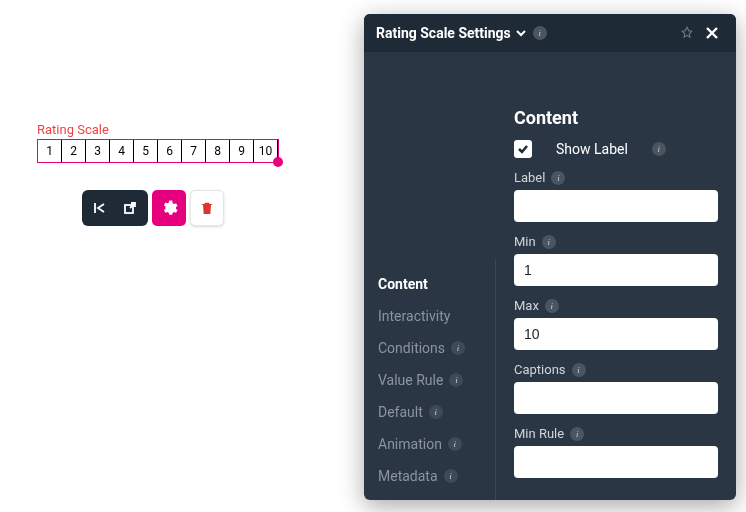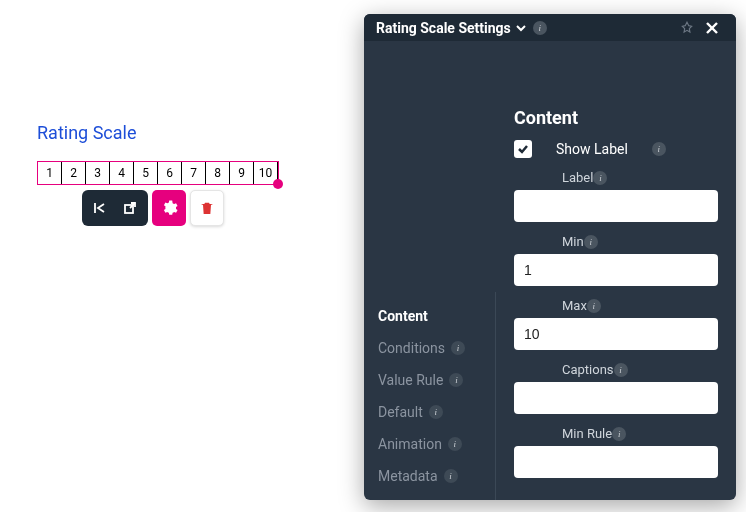--- a/index.html
+++ b/index.html
@@ -12,23 +12,23 @@
     overflow: hidden;
   }
 
   
   .rating-widget {
     position: absolute;
     left: 37px;
     top: 122px;
   }
   .rating-label {
-    color: #1d4ed8;
-    font-size: 18px;
-    margin-bottom: 18px;
+    color: #ef4444;
+    font-size: 13px;
+    margin-bottom: 2px;
   }
   .rating-boxes {
     display: flex;
     border: 1px solid #e6007e;
     position: relative;
   }
   .rating-cell {
     width: 24px;
     height: 22px;
     border-right: 1px solid #000;
@@ -97,21 +97,21 @@
     height: 486px;
     background: #2a3644;
     border-radius: 6px;
     box-shadow: 0 6px 24px rgba(0,0,0,0.35);
     display: flex;
     flex-direction: column;
     overflow: hidden;
   }
   .panel-header {
     background: #1e2a36;
-    height: 27px;
+    height: 38px;
     display: flex;
     align-items: center;
     padding: 0 12px;
     color: #fff;
     gap: 6px;
     justify-content: flex-end;
   }
   .panel-header-title {
     font-weight: 700;
     font-size: 14px;
@@ -197,23 +197,22 @@
   .cbx svg { display:block; }
   .checkbox-row .lbl { font-size: 14px; }
   .field {
     margin-bottom: 12px;
   }
   .field-label {
     font-size: 13px;
     color: #cfd5db;
     display: flex;
     align-items: center;
-    gap: 0;
+    gap: 6px;
     margin-bottom: 5px;
-    margin-left: 48px;
   }
   .text-input {
     width: 100%;
     height: 32px;
     background: #fff;
     border: none;
     border-radius: 4px;
     padding: 0 10px;
     font-size: 14px;
     color: #222;
@@ -291,20 +290,23 @@
         </svg>
     </span>
   </div>
 
   <div class="panel-body">
     <div class="panel-nav">
       <div class="nav-item active">
         <span>Content</span>
       </div>
       <div class="nav-item">
+        <span>Interactivity</span>
+      </div>
+      <div class="nav-item">
         <span>Conditions</span>
         <span class="info-dot">i</span>
       </div>
       <div class="nav-item">
         <span>Value Rule</span>
         <span class="info-dot">i</span>
       </div>
       <div class="nav-item">
         <span>Default</span>
         <span class="info-dot">i</span>

